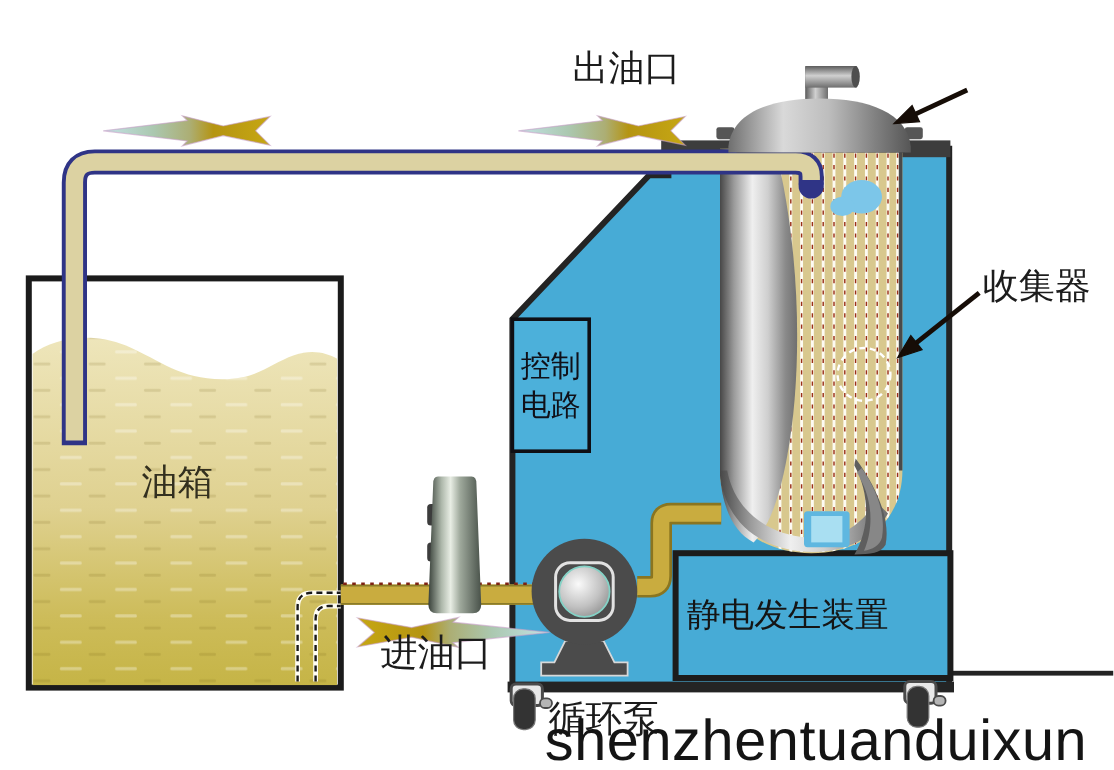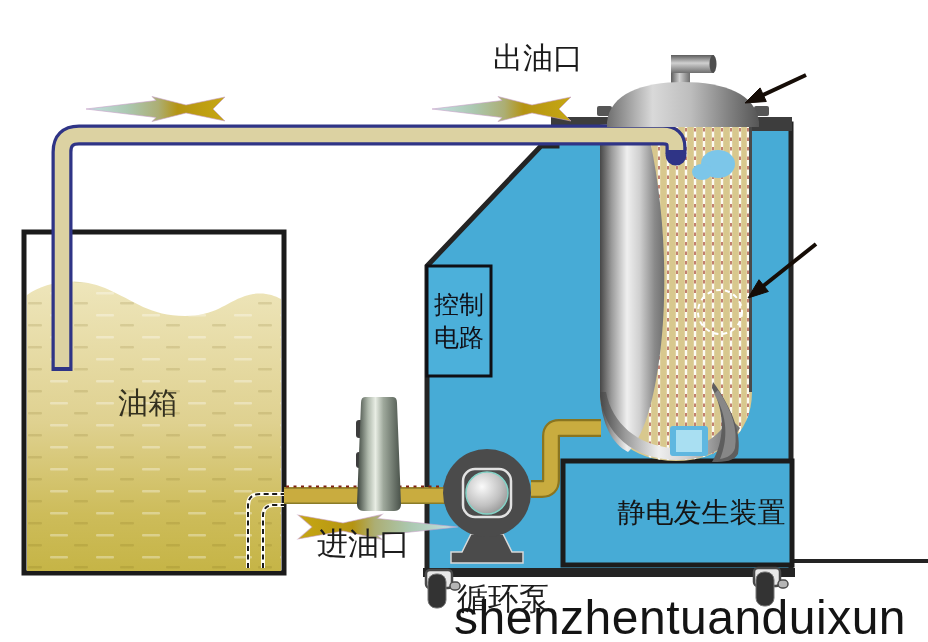--- a/index.html
+++ b/index.html
@@ -5,21 +5,21 @@
   html,body{margin:0;padding:0;background:#fff;}
   #stage{position:relative;width:928px;height:642px;overflow:hidden;background:#fff;
          font-family:"Liberation Serif","DejaVu Serif",serif;}
   #stage svg.scene{position:absolute;left:0;top:0;z-index:1;}
   .lbl{position:absolute;z-index:3;color:#1c1c1c;white-space:nowrap;line-height:1.1;}
   .lbl-30{font-size:30px;}
   .lbl-31{font-size:31px;}
   #control-box-text{position:absolute;left:427px;top:266px;width:64px;height:110px;z-index:3;
      display:flex;flex-direction:column;align-items:center;justify-content:center;
      font-size:25px;color:#101018;}
-  #generator-text{position:absolute;left:587px;top:461px;width:229px;height:104px;z-index:3;
+  #generator-text{position:absolute;left:542px;top:461px;width:229px;height:104px;z-index:3;
      display:flex;align-items:center;justify-content:center;font-size:28px;color:#151515;}
   #watermark{position:absolute;left:454px;top:590px;z-index:6;
      font-family:"Liberation Sans","DejaVu Sans",sans-serif;
      font-size:48px;letter-spacing:.5px;color:#141414;white-space:nowrap;}
 </style>
 </head>
 <body>
 
 <div id="stage">
 
@@ -221,21 +221,22 @@
   <g fill="#160d07" stroke="#160d07">
     <line x1="806" y1="75" x2="761" y2="96" stroke-width="4"></line>
     <polygon points="745,103 766.3,101.5 760.1,87.9" stroke-width="1"></polygon>
   </g>
   <g fill="#160d07" stroke="#160d07">
     <line x1="816" y1="244" x2="762" y2="287" stroke-width="4"></line>
     <polygon points="748,298 768.4,291.5 759,279.7" stroke-width="1"></polygon>
   </g>
 </svg>
 
-<div class="lbl lbl-30" style="left:477px;top:41px;margin-left:16px;">出油口</div>
+<div class="lbl lbl-30" style="left:477px;top:41px;">出油口</div>
+<div class="lbl lbl-30" style="left:819px;top:222px;">收集器</div>
 <div class="lbl lbl-30" style="left:118px;top:386px;color:#33301f;">油箱</div>
 <div class="lbl lbl-31" style="left:457px;top:582px;z-index:4;">循环泵</div>
 <div class="lbl lbl-31" style="left:317px;top:527px;">进油口</div>
 
 <div id="control-box-text">
   <span>控制</span>
   <span>电路</span>
 </div>
 
 <div id="generator-text">静电发生装置</div>

